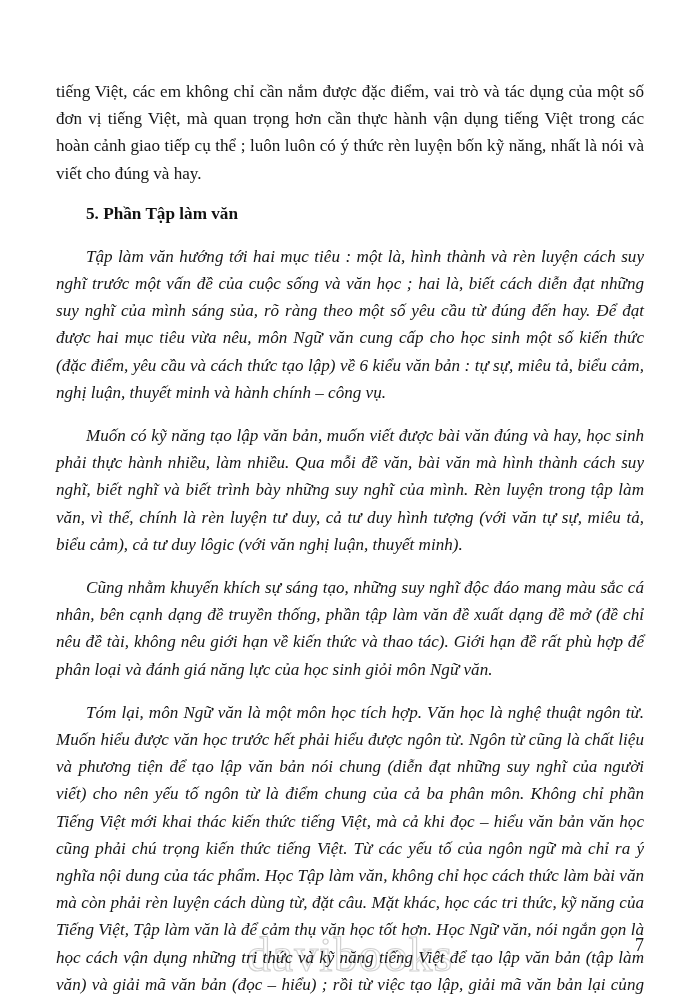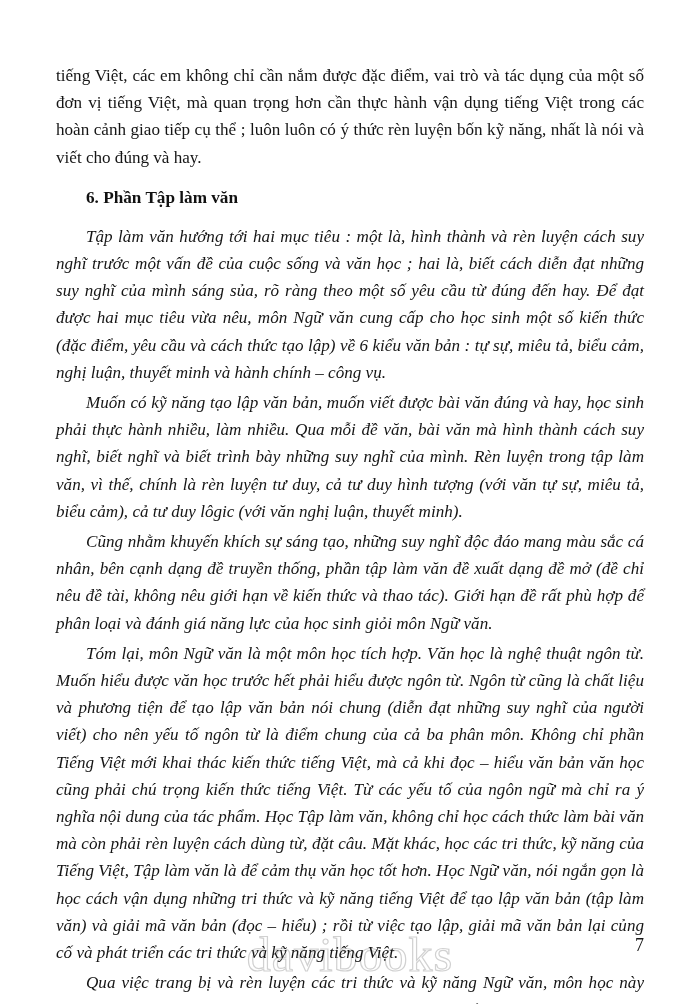--- a/index.html
+++ b/index.html
@@ -21,21 +21,21 @@
     width: 700px;
     height: 1004px;
     box-sizing: border-box;
     padding: 62px 56px 40px 56px;
   }
   .content {
     position: relative;
     z-index: 2;
   }
   p {
-    margin: 0 0 1px 0;
+    margin: 16px 0 1px 0;
     font-size: 17.1px;
     line-height: 27.2px;
     text-align: justify;
     text-justify: inter-word;
     color: #151515;
   }
   p.indent {
     text-indent: 30px;
     font-style: italic;
   }
@@ -94,21 +94,21 @@
 <body>
 
 <div class="page">
 
   <div class="content">
 
     <div class="blk">
       <p class="first">tiếng Việt, các em không chỉ cần nắm được đặc điểm, vai trò và tác dụng của một số đơn vị tiếng Việt, mà quan trọng hơn cần thực hành vận dụng tiếng Việt trong các hoàn cảnh giao tiếp cụ thể ; luôn luôn có ý thức rèn luyện bốn kỹ năng, nhất là nói và viết cho đúng và hay.</p>
     </div>
 
-    <div class="heading">6. Phần Tập làm văn</div>
+    <div class="heading">5. Phần Tập làm văn</div>
 
     <div class="blk">
       <p class="indent">Tập làm văn hướng tới hai mục tiêu : một là, hình thành và rèn luyện cách suy nghĩ trước một vấn đề của cuộc sống và văn học ; hai là, biết cách diễn đạt những suy nghĩ của mình sáng sủa, rõ ràng theo một số yêu cầu từ đúng đến hay. Để đạt được hai mục tiêu vừa nêu, môn Ngữ văn cung cấp cho học sinh một số kiến thức (đặc điểm, yêu cầu và cách thức tạo lập) về 6 kiểu văn bản : tự sự, miêu tả, biểu cảm, nghị luận, thuyết minh và hành chính – công vụ.</p>
     </div>
 
     <div class="blk">
       <p class="indent">Muốn có kỹ năng tạo lập văn bản, muốn viết được bài văn đúng và hay, học sinh phải thực hành nhiều, làm nhiều. Qua mỗi đề văn, bài văn mà hình thành cách suy nghĩ, biết nghĩ và biết trình bày những suy nghĩ của mình. Rèn luyện trong tập làm văn, vì thế, chính là rèn luyện tư duy, cả tư duy hình tượng (với văn tự sự, miêu tả, biểu cảm), cả tư duy lôgic (với văn nghị luận, thuyết minh).</p>
     </div>
 
     <div class="blk">

